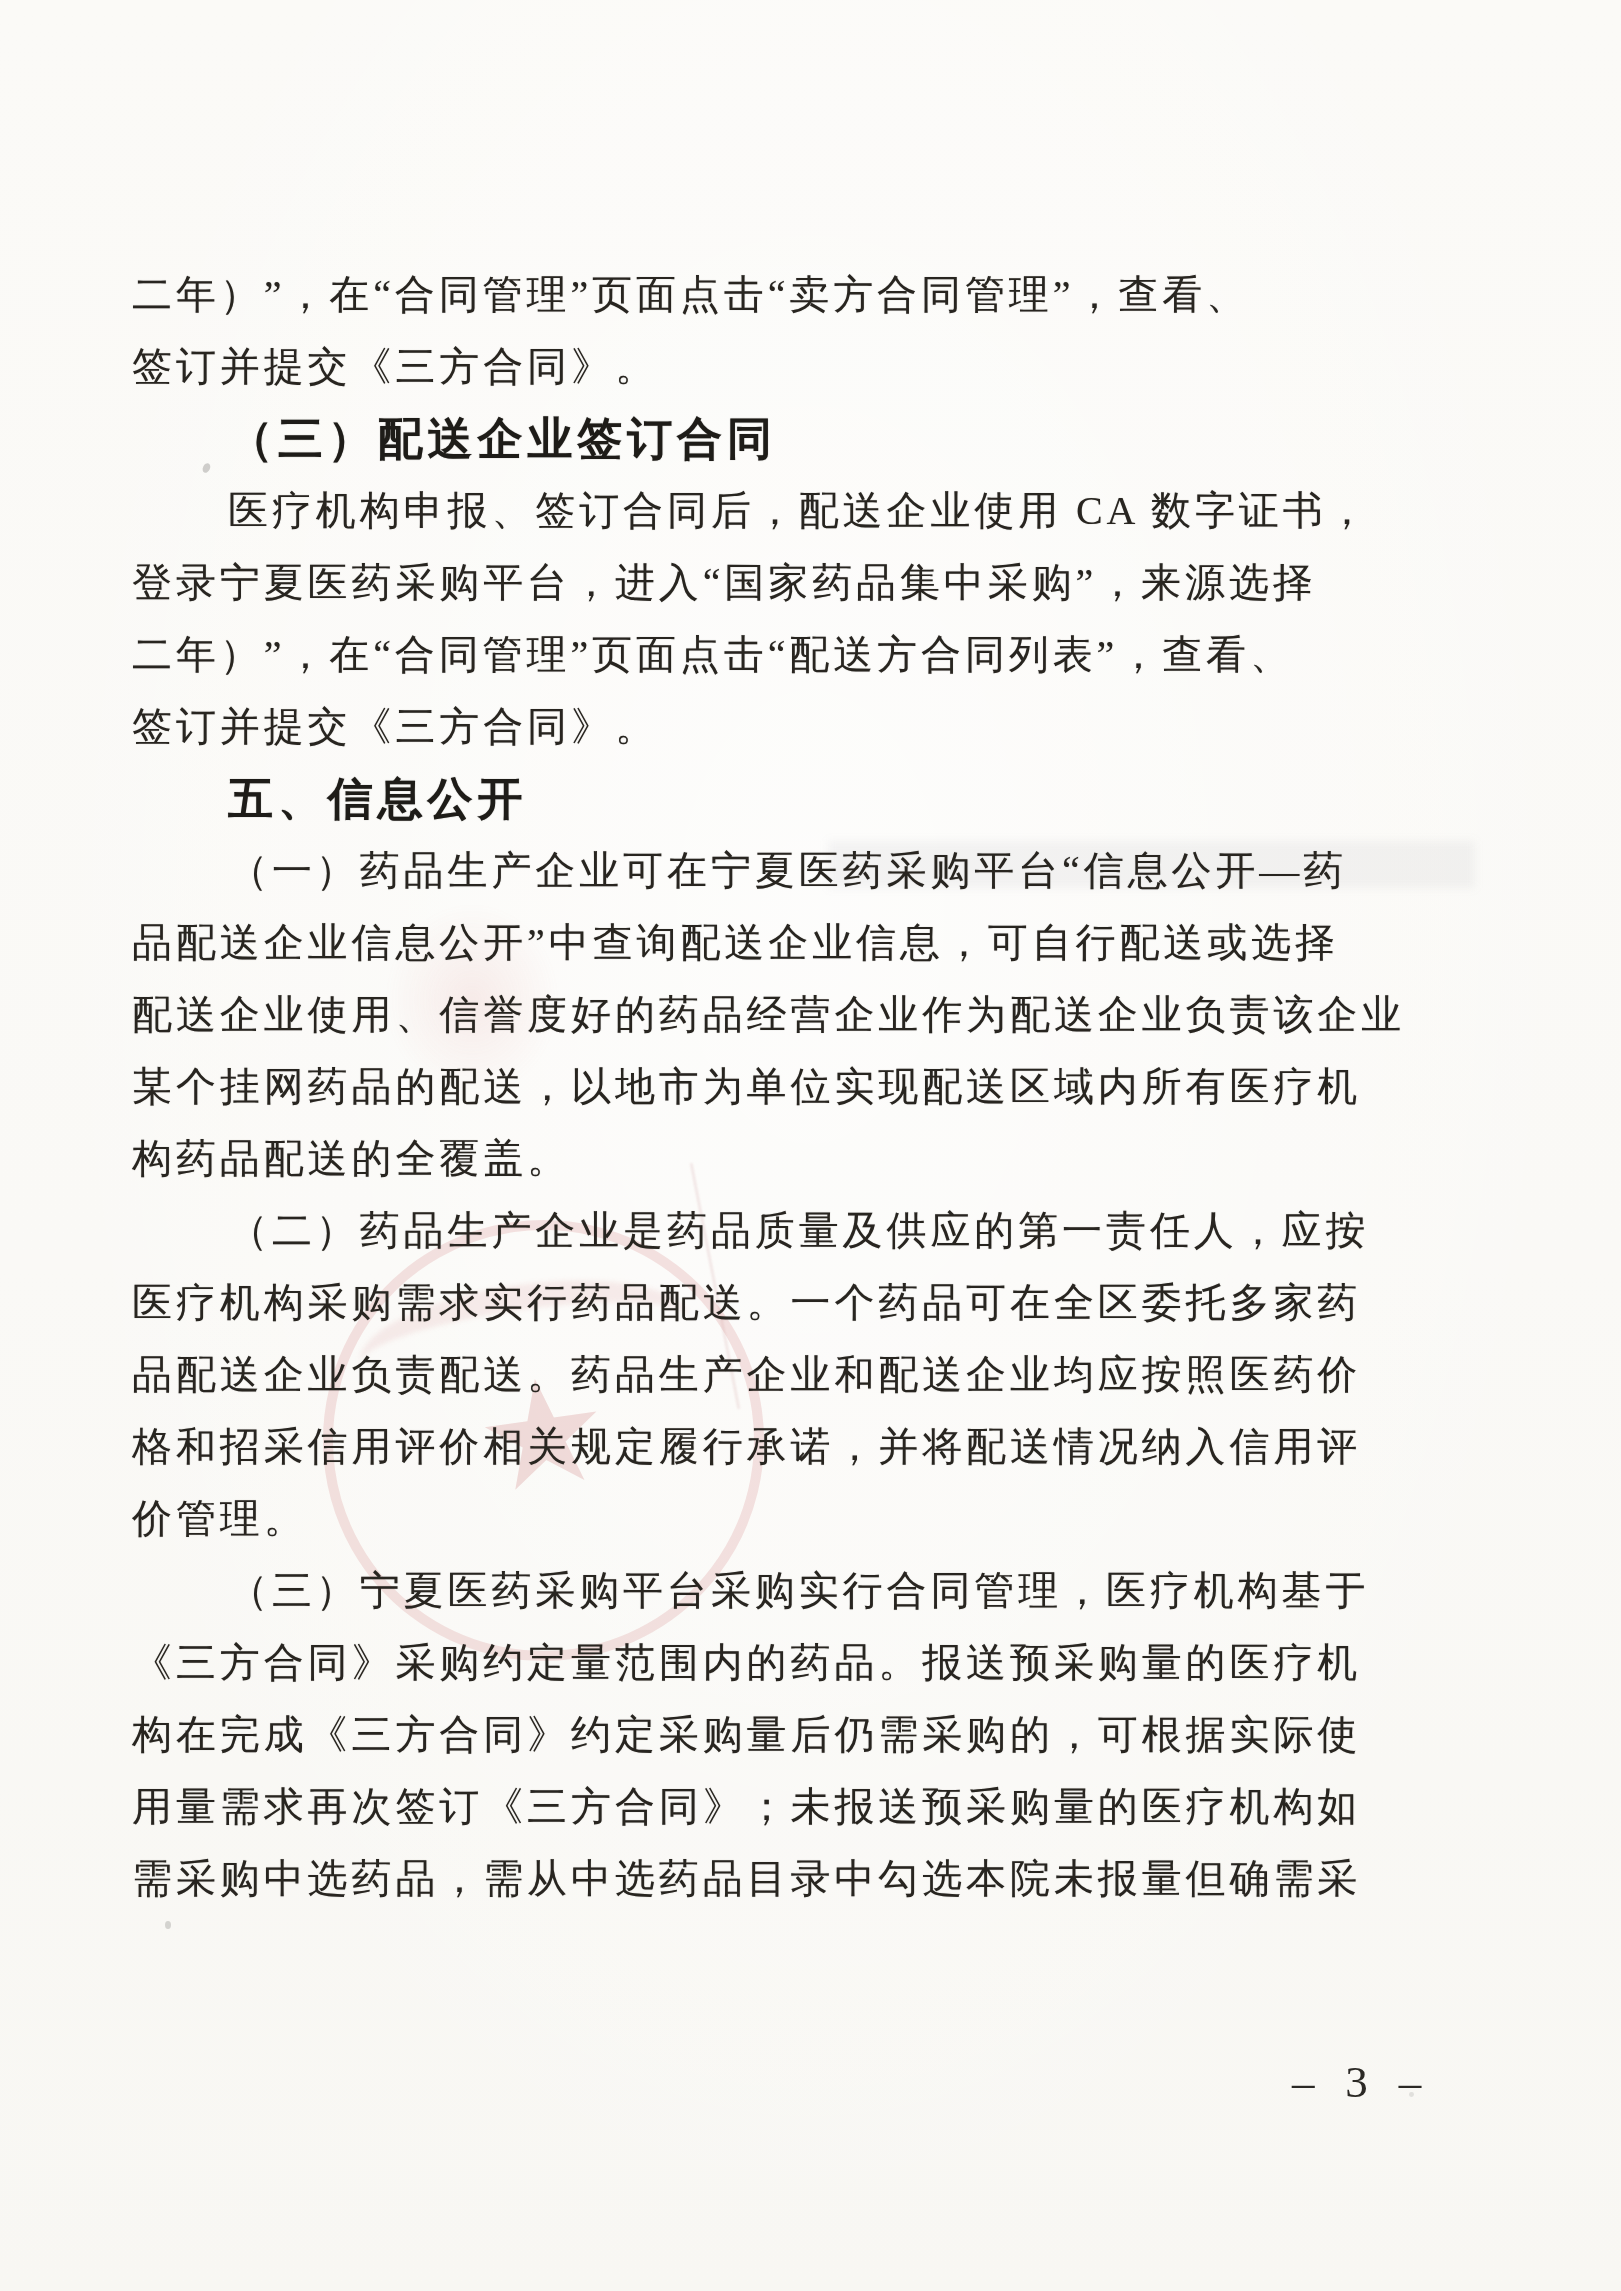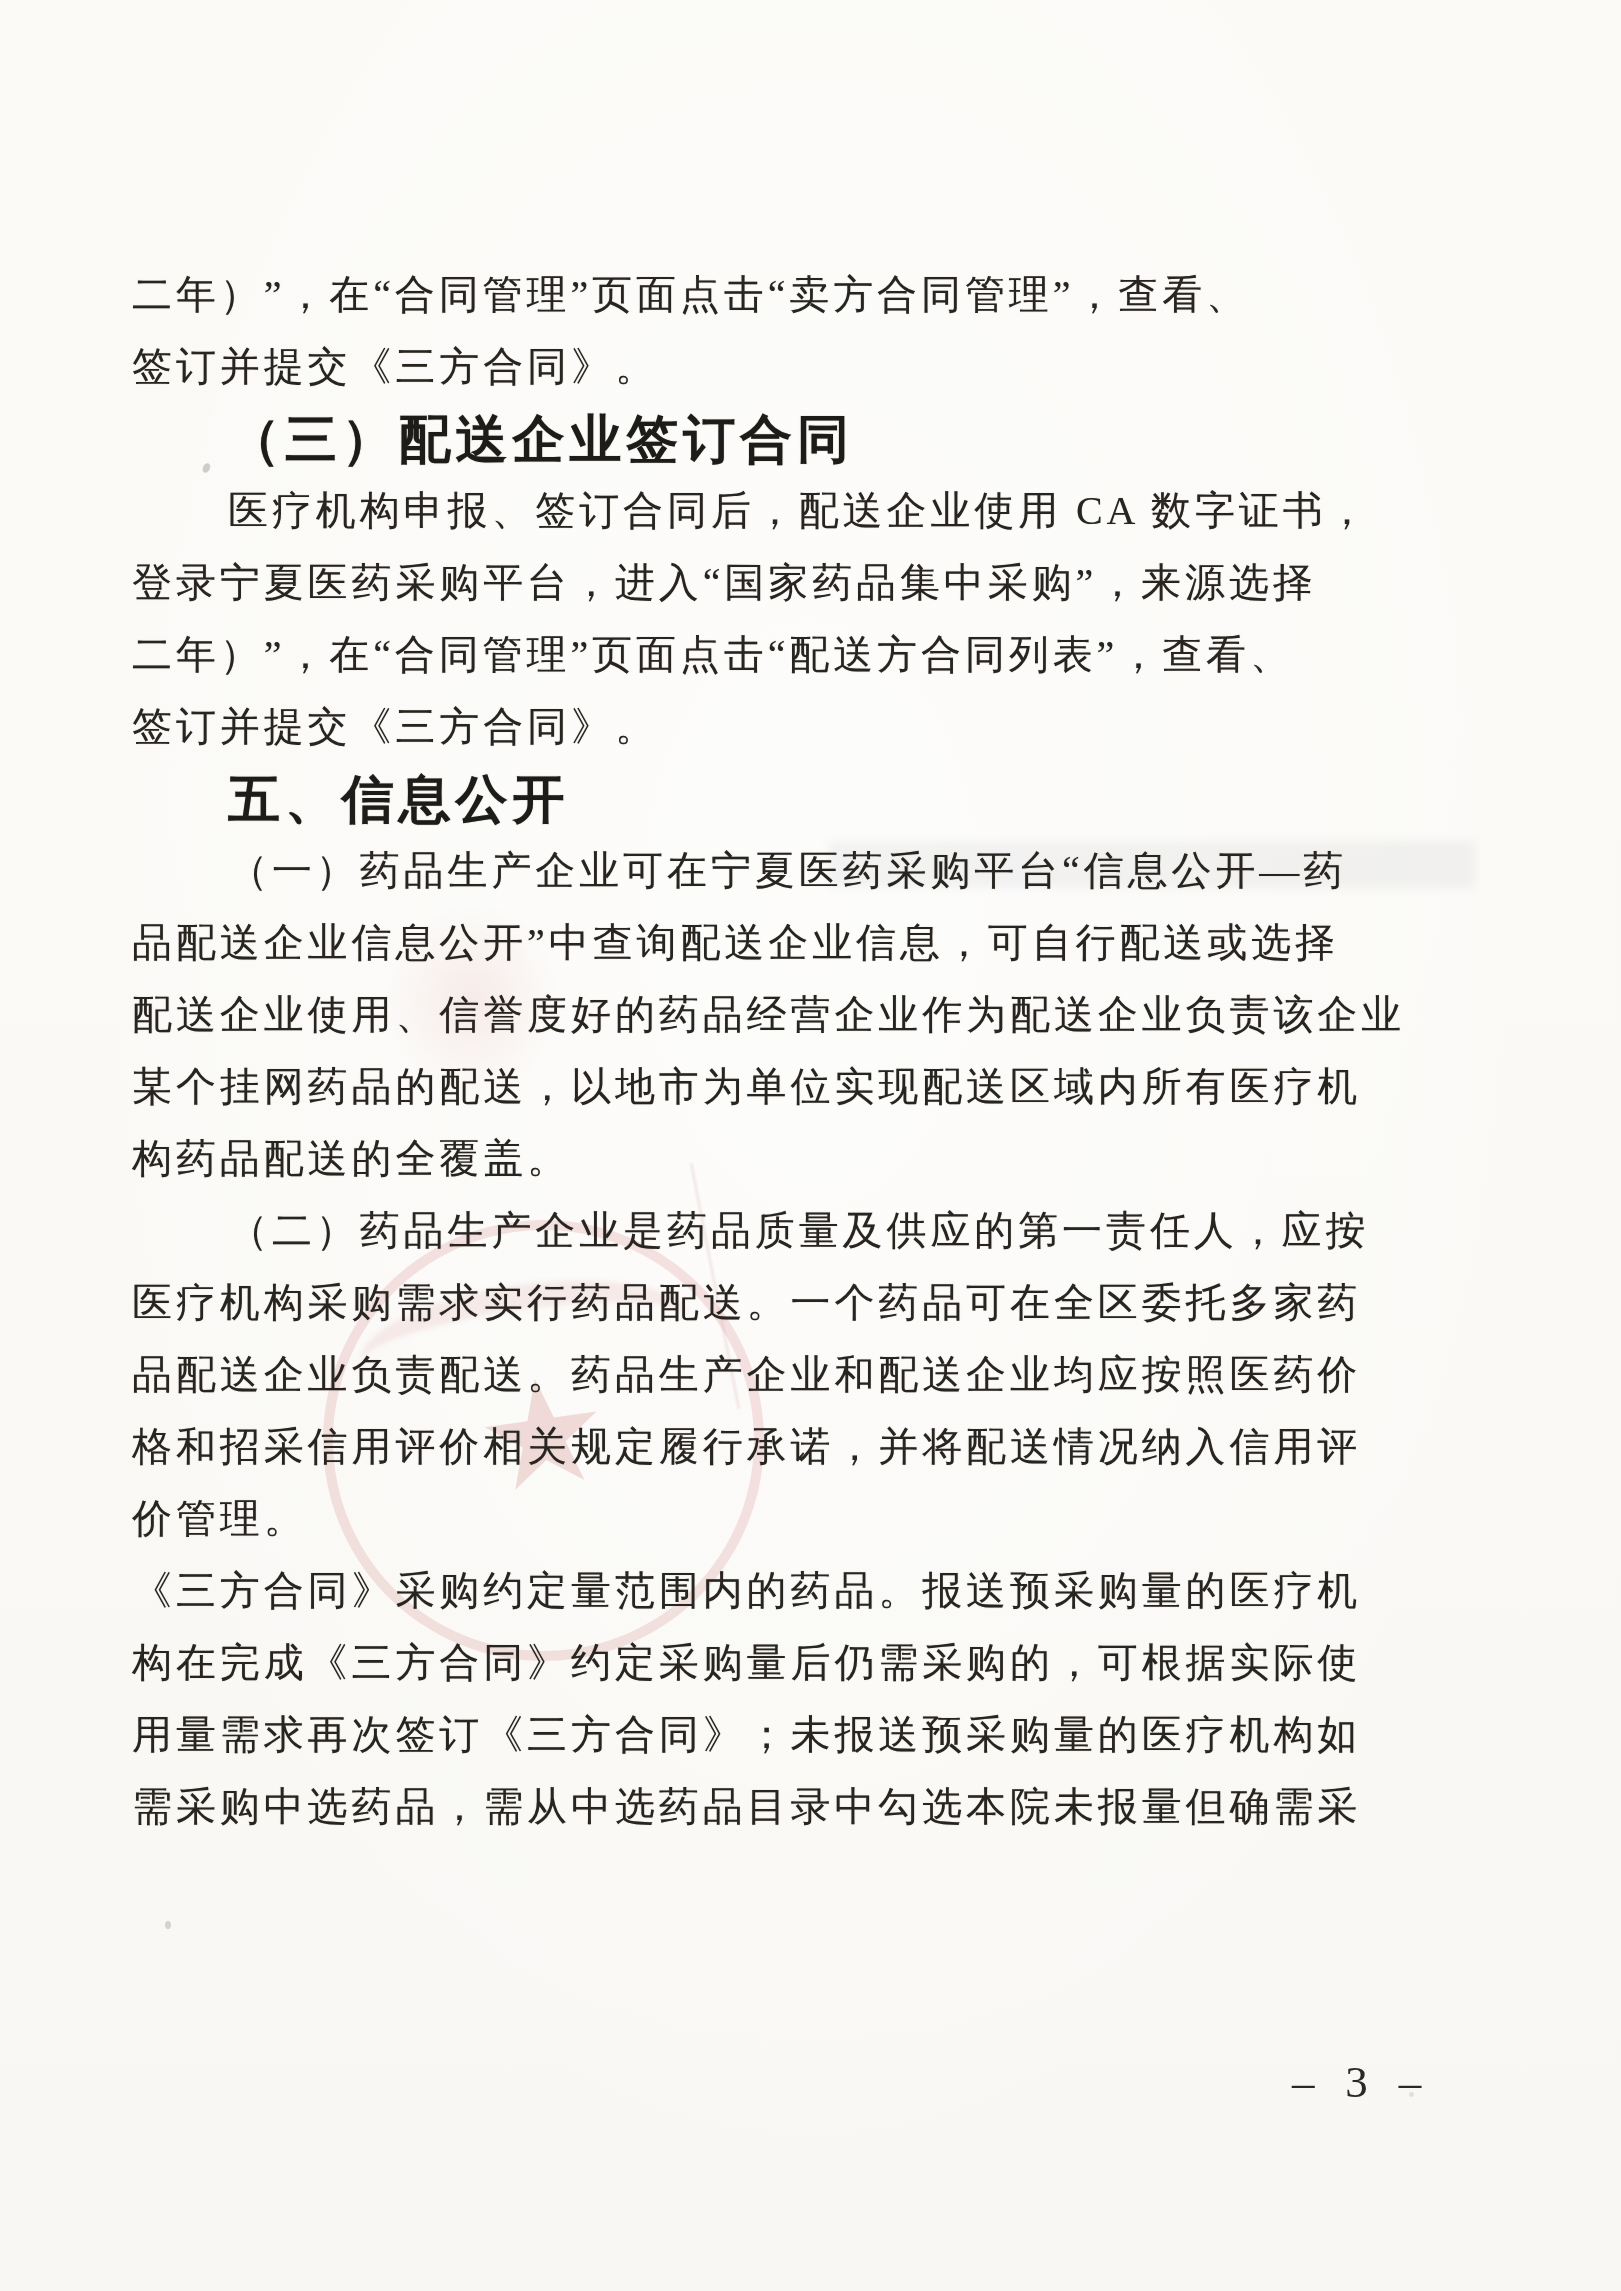--- a/index.html
+++ b/index.html
@@ -30,21 +30,21 @@
     letter-spacing: 3.9px;
     color: #282520;
     white-space: nowrap;
     font-family: "Liberation Serif", serif;
     text-shadow: 0 0 1px rgba(40,37,32,0.35);
   }
 
   .line.heading {
     font-family: "Liberation Sans", sans-serif;
     font-weight: bold;
-    font-size: 52px;
+    font-size: 45px;
     letter-spacing: 4.9px;
     color: #1e1c18;
     text-shadow: 0 0 1px rgba(30,28,24,0.5);
   }
 
   .line.indent { text-indent: 96px; }
 
   
   .stamp {
     position: absolute;
@@ -154,20 +154,21 @@
       <div class="line indent">（一）药品生产企业可在宁夏医药采购平台“信息公开—药</div>
       <div class="line">品配送企业信息公开”中查询配送企业信息，可自行配送或选择</div>
       <div class="line">配送企业使用、信誉度好的药品经营企业作为配送企业负责该企业</div>
       <div class="line">某个挂网药品的配送，以地市为单位实现配送区域内所有医疗机</div>
       <div class="line">构药品配送的全覆盖。</div>
       <div class="line indent">（二）药品生产企业是药品质量及供应的第一责任人，应按</div>
       <div class="line">医疗机构采购需求实行药品配送。一个药品可在全区委托多家药</div>
       <div class="line">品配送企业负责配送。药品生产企业和配送企业均应按照医药价</div>
       <div class="line">格和招采信用评价相关规定履行承诺，并将配送情况纳入信用评</div>
       <div class="line">价管理。</div>
+      <div class="line indent">（三）宁夏医药采购平台采购实行合同管理，医疗机构基于</div>
       <div class="line">《三方合同》采购约定量范围内的药品。报送预采购量的医疗机</div>
       <div class="line">构在完成《三方合同》约定采购量后仍需采购的，可根据实际使</div>
       <div class="line">用量需求再次签订《三方合同》；未报送预采购量的医疗机构如</div>
       <div class="line">需采购中选药品，需从中选药品目录中勾选本院未报量但确需采</div>
     </div>
 
   <div class="page-number">– 3 –</div>
 
 </div>
 

